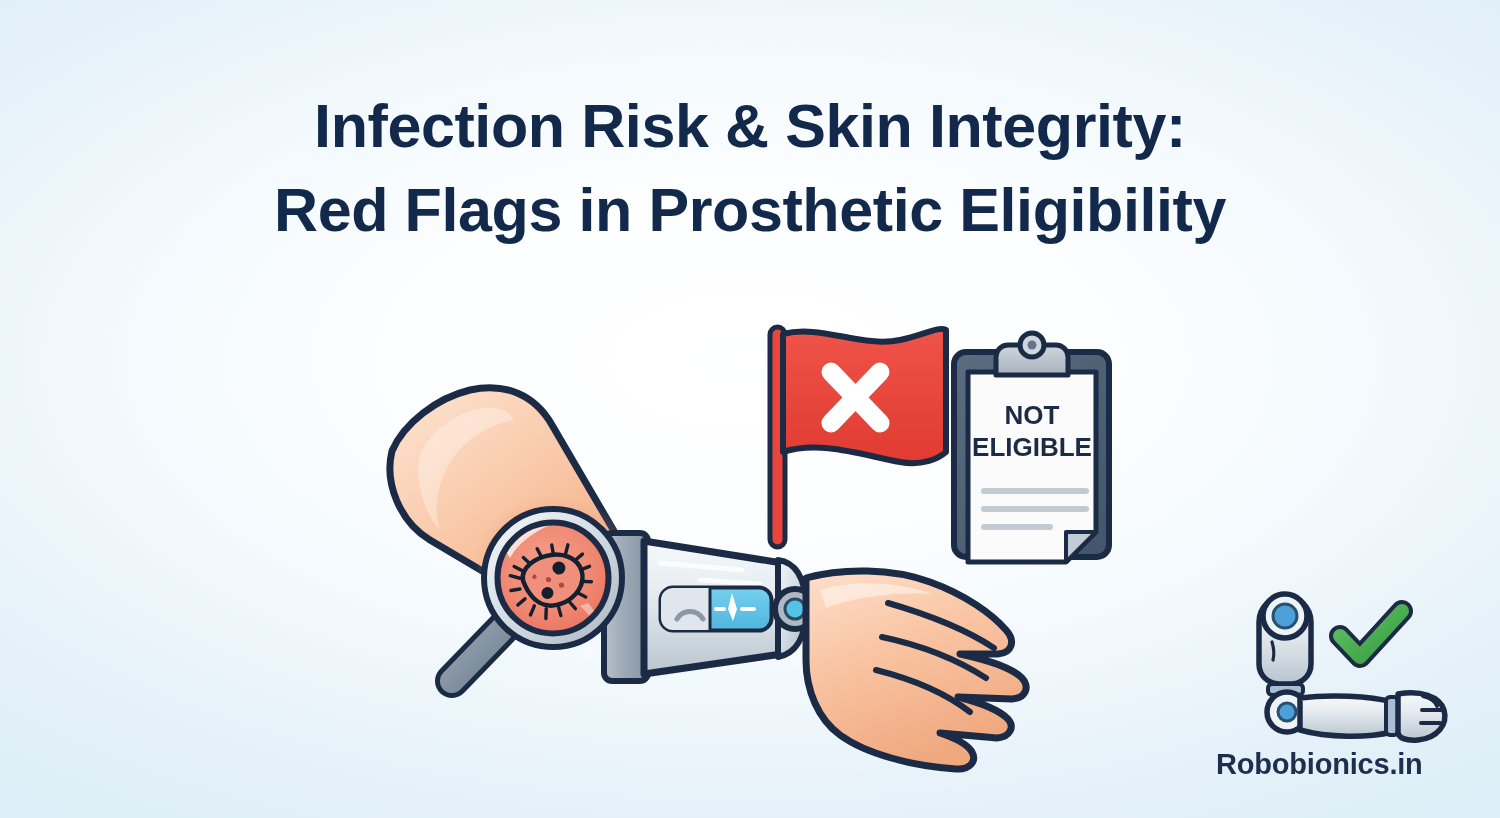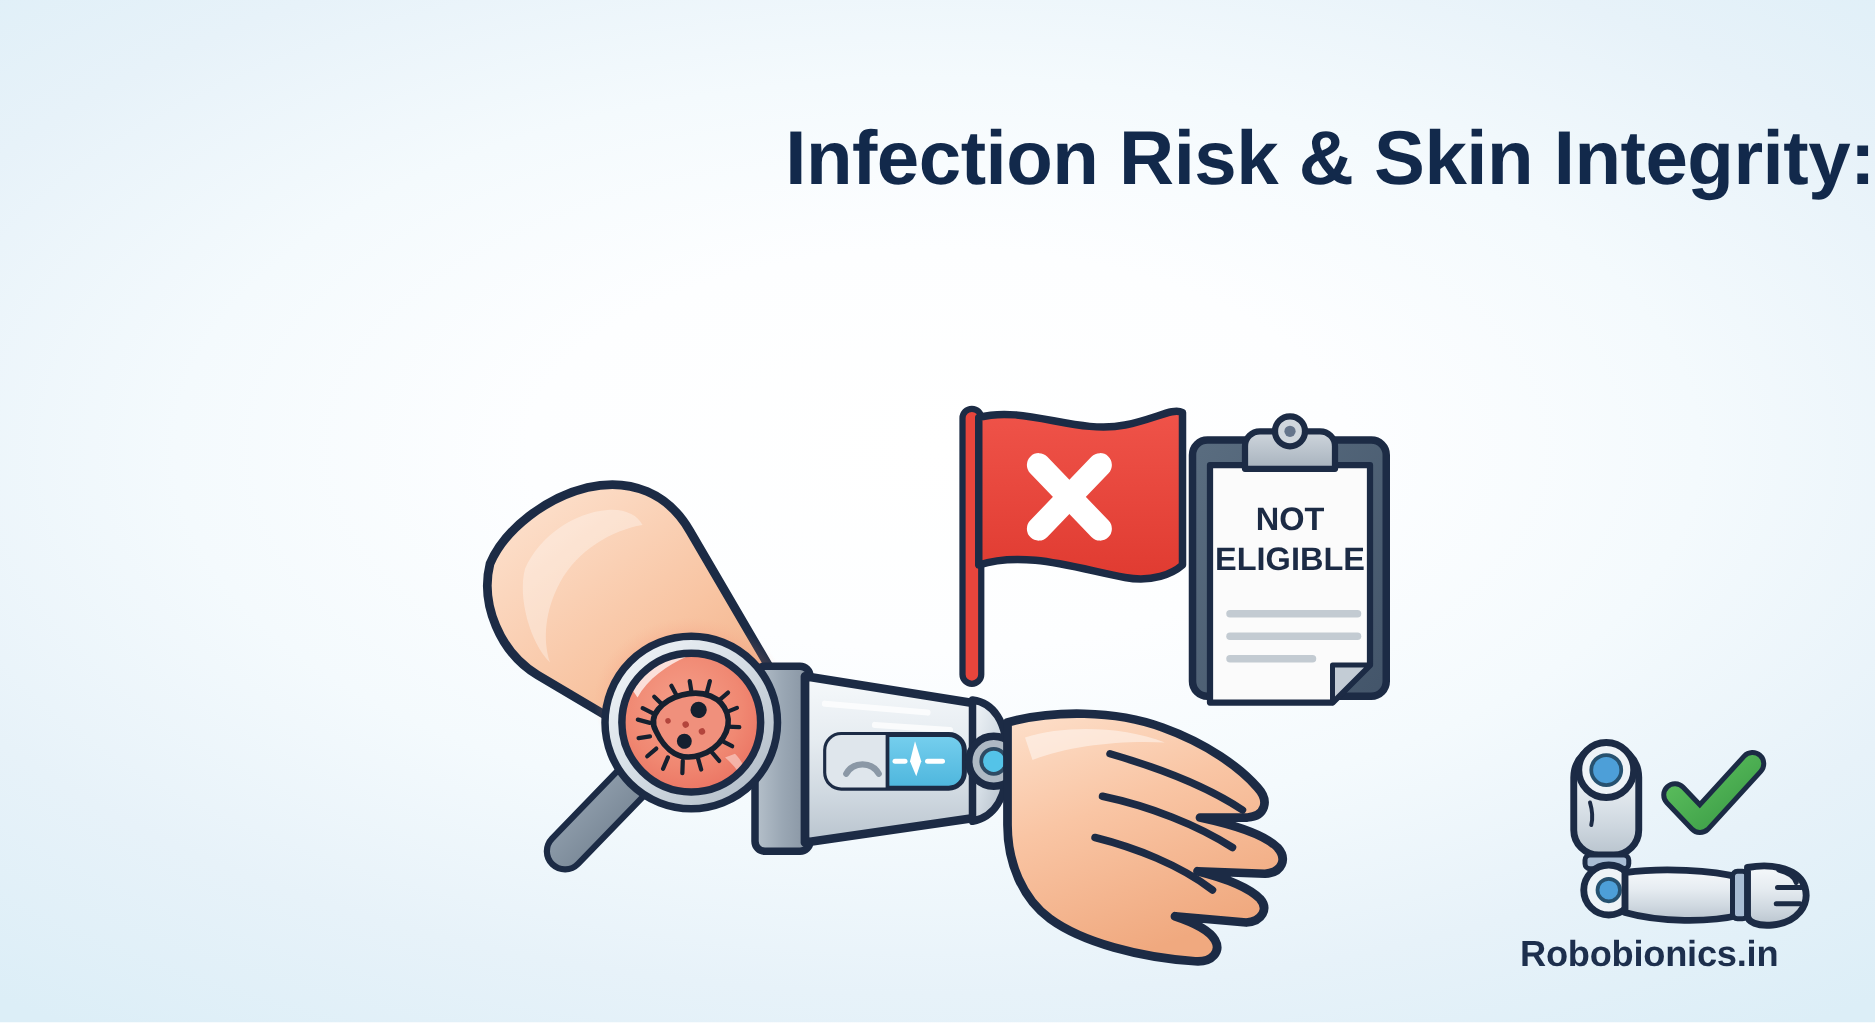--- a/index.html
+++ b/index.html
@@ -15,21 +15,21 @@
     background:
       radial-gradient(ellipse 78% 70% at 50% 44%, #ffffff 0%, #fdfeff 28%, #f4fafd 52%, #e7f2f9 76%, #dceef7 100%);
     font-family: "Liberation Sans", sans-serif;
   }
   
   #title-block {
     position: absolute;
     left: 0;
     top: 84px;
     width: 1500px;
-    text-align: right;
+    text-align: center;
     user-select: none;
   }
   .title-line {
     display: block;
     font-family: "Liberation Sans", sans-serif;
     font-weight: bold;
     font-size: 61px;
     line-height: 84px;
     letter-spacing: -0.4px;
     color: #12294b;
@@ -58,20 +58,21 @@
     user-select: none;
   }
 </style>
 </head>
 <body>
 
 <div id="canvas">
 
   <div id="title-block">
     <span class="title-line">Infection Risk &amp; Skin Integrity:</span>
+    <span class="title-line">Red Flags in Prosthetic Eligibility</span>
   </div>
 
   <svg id="art" viewBox="0 0 1500 818">
     <defs>
       <linearGradient id="gSkin" x1="0" y1="0" x2="0.4" y2="1">
         <stop offset="0%" stop-color="#fde0cb"></stop>
         <stop offset="45%" stop-color="#f9c5a4"></stop>
         <stop offset="100%" stop-color="#f0a97f"></stop>
       </linearGradient>
       <linearGradient id="gSkinArm" x1="0.1" y1="0" x2="0.9" y2="1">

